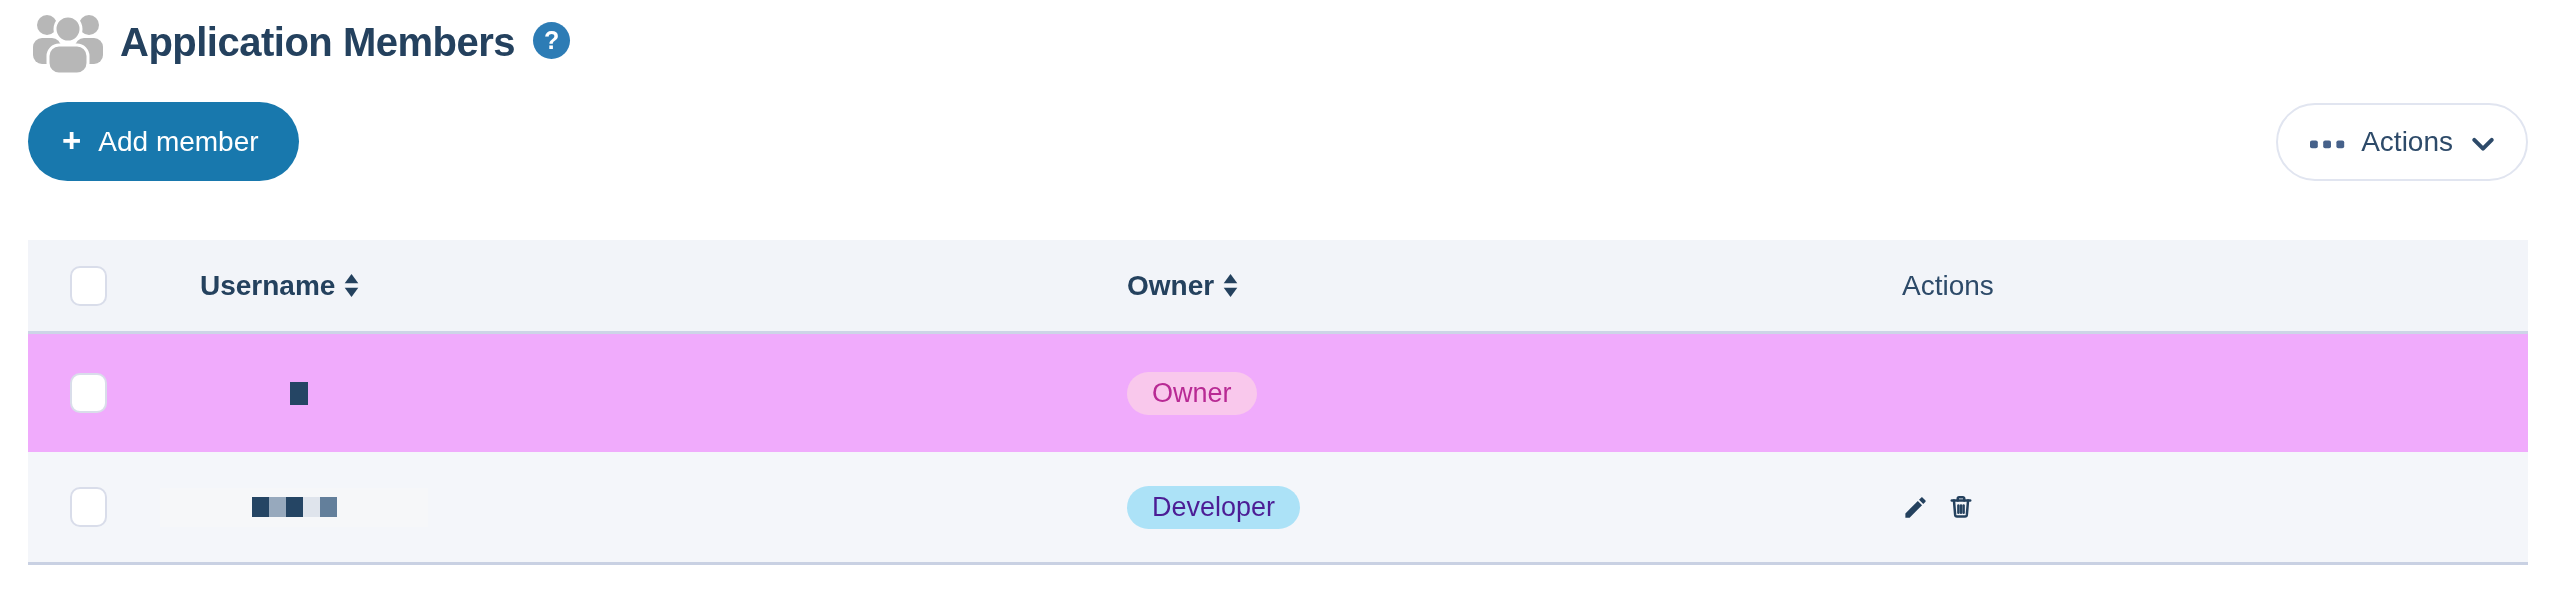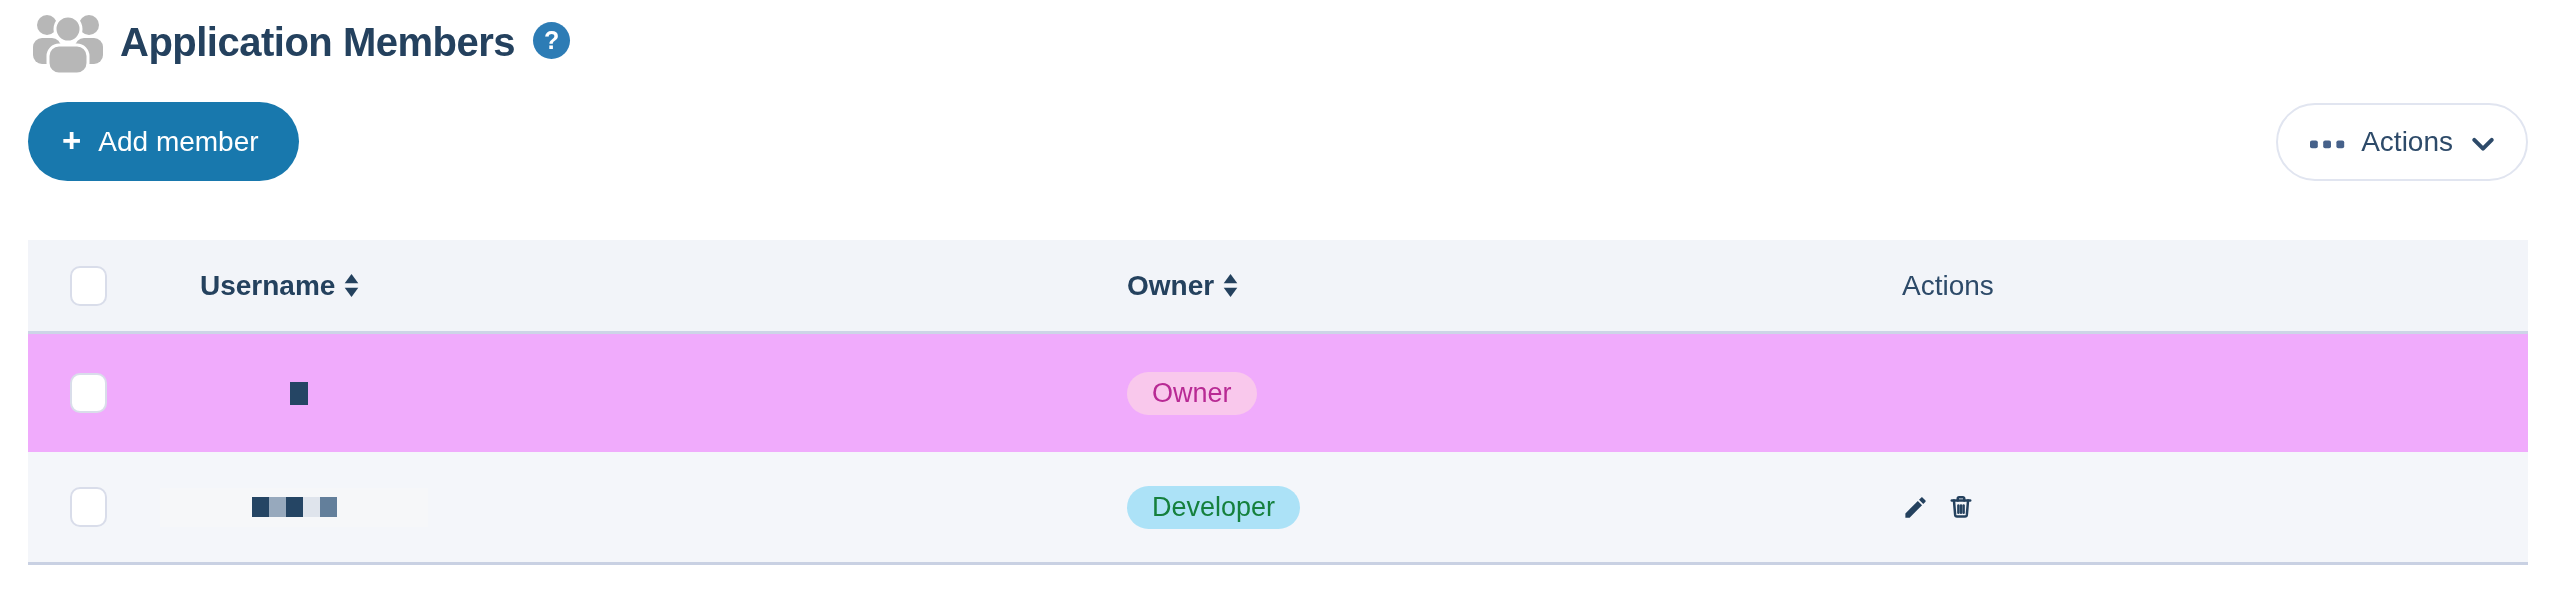--- a/index.html
+++ b/index.html
@@ -60,21 +60,21 @@
     display: flex; align-items: center; justify-content: center;
   }
   .redact-band .redact-block { width: 17px; height: 20px; }
 
   
   .badge {
     display: inline-flex; align-items: center; justify-content: center;
     height: 43px; padding: 0 25px; border-radius: 22px; font-size: 27px;
   }
   .badge-owner { background: #f9c8ec; color: #b82a94; }
-  .badge-developer { background: #ace2f7; color: #15803d; }
+  .badge-developer { background: #ace2f7; color: #4c1d95; }
 
   
   .row-actions { display: flex; align-items: center; gap: 19px; }
   .icon-btn { display: inline-flex; align-items: center; justify-content: center; cursor: pointer; background: none; border: none; padding: 0; }
 </style>
 </head>
 <body>
 
 <div class="page">
 

